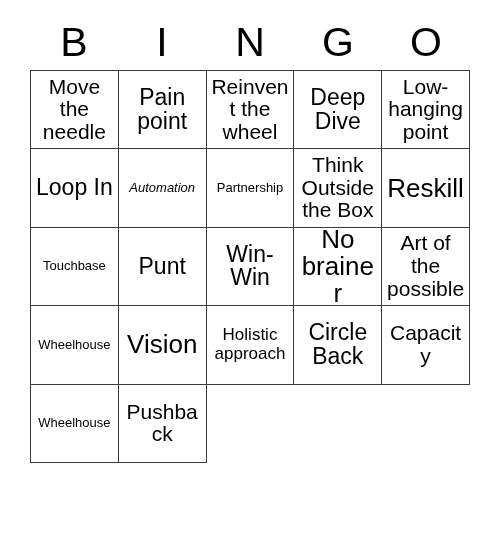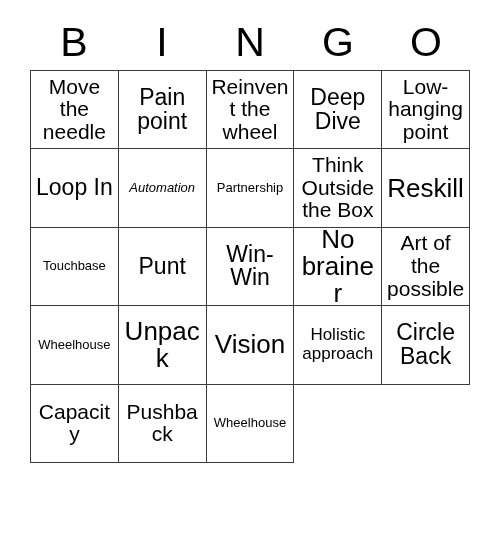--- a/index.html
+++ b/index.html
@@ -147,36 +147,33 @@
     <div class="cell" style="border-color: rgb(59, 59, 59);">
         <span class="cell-text size-lg">No brainer</span>
       </div>
     <div class="cell" style="border-color: rgb(59, 59, 59);">
         <span class="cell-text size-md">Art of the possible</span>
       </div>
     <div class="cell" style="border-color: rgb(59, 59, 59);">
         <span class="cell-text size-xs">Wheelhouse</span>
       </div>
     <div class="cell" style="border-color: rgb(59, 59, 59);">
-        <span class="cell-text size-lg">Unpack</span>
-      </div>
-    <div class="cell" style="border-color: rgb(59, 59, 59);">
         <span class="cell-text size-lg">Vision</span>
       </div>
 
     <div class="cell" style="border-color: rgb(59, 59, 59);">
         <span class="cell-text size-sm">Holistic approach</span>
       </div>
     <div class="cell" style="border-color: rgb(59, 59, 59);">
         <span class="cell-text size-xl">Circle Back</span>
       </div>
     <div class="cell" style="border-color: rgb(59, 59, 59);">
         <span class="cell-text size-md">Capacity</span>
       </div>
     <div class="cell" style="border-color: rgb(59, 59, 59);">
-        <span class="cell-text size-md">Pushback</span>
+        <span class="cell-text size-xs">Wheelhouse</span>
       </div>
     <div class="cell" style="border-color: rgb(59, 59, 59);">
-        <span class="cell-text size-xs">Wheelhouse</span>
+        <span class="cell-text size-md">Pushback</span>
       </div>
 
   </div>
 </div>
 
 </body></html>

